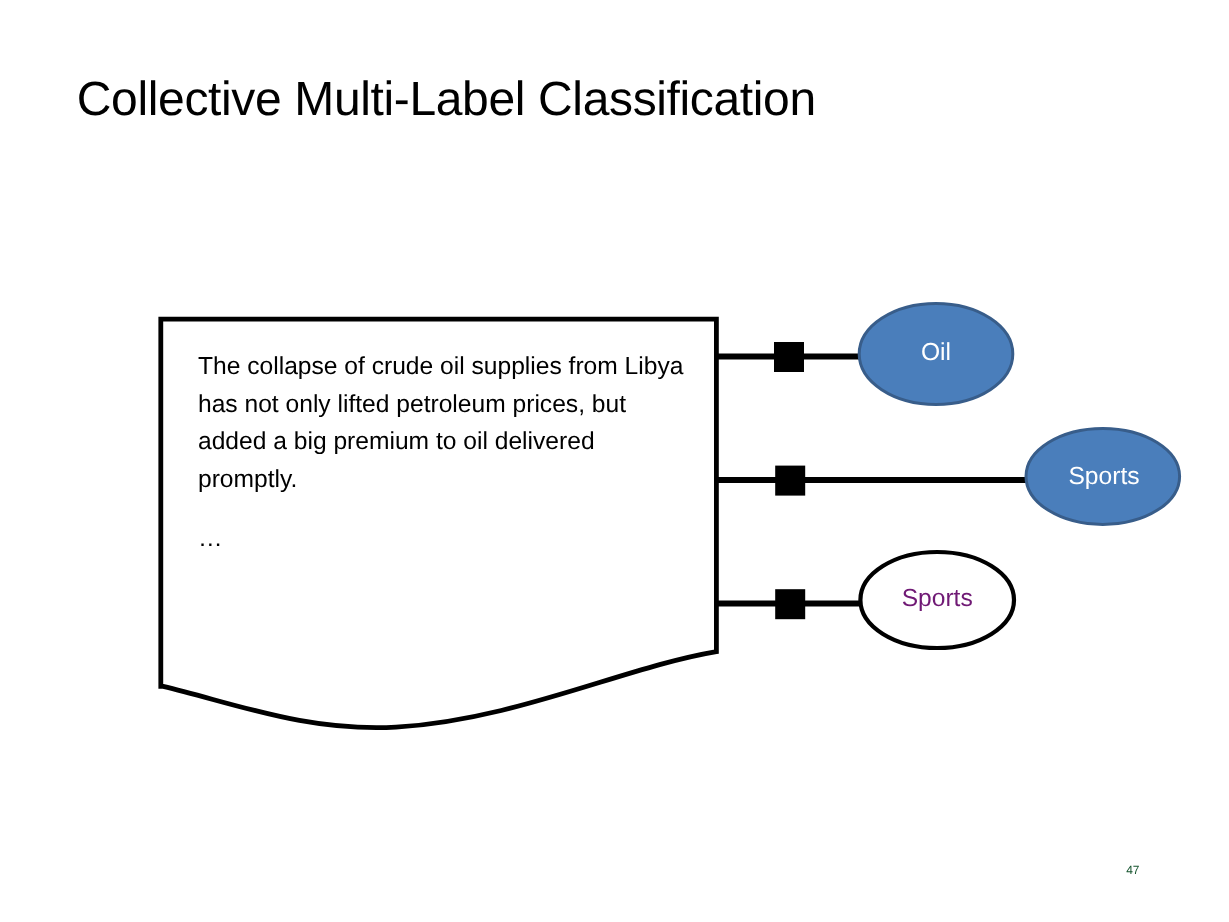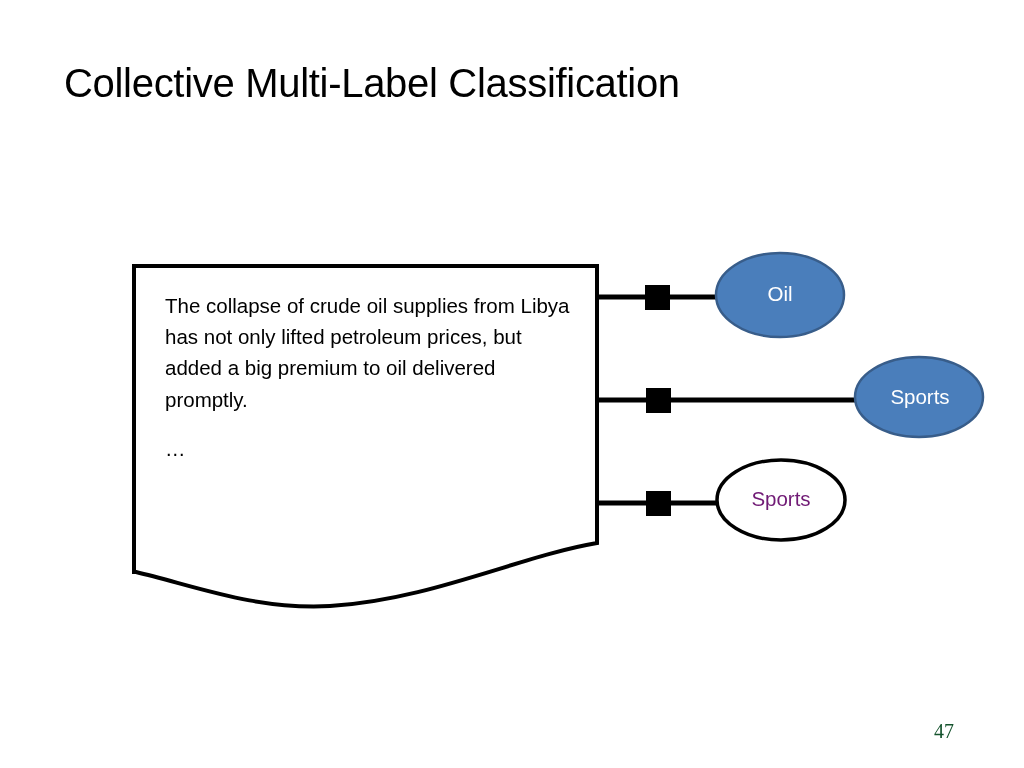--- a/index.html
+++ b/index.html
@@ -68,23 +68,22 @@
   #label-libya  { left: 855px; top: 387px; width: 130px; }
   #label-sports { left: 716px; top: 489px; width: 130px; }
 
   
   #page-number {
     position: absolute;
     left: 924px;
     top: 720px;
     width: 40px;
     text-align: center;
-    font-size: 20px;
+    font-size: 10px;
     color: #14532d;
-    font-family: Liberation Serif, serif;
   }
 </style>
 </head>
 <body>
 
 <div id="slide-title">Collective Multi-Label Classification</div>
 
 <svg id="diagram-canvas" viewBox="0 0 1024 768">
 
   <path d="M 134 266

